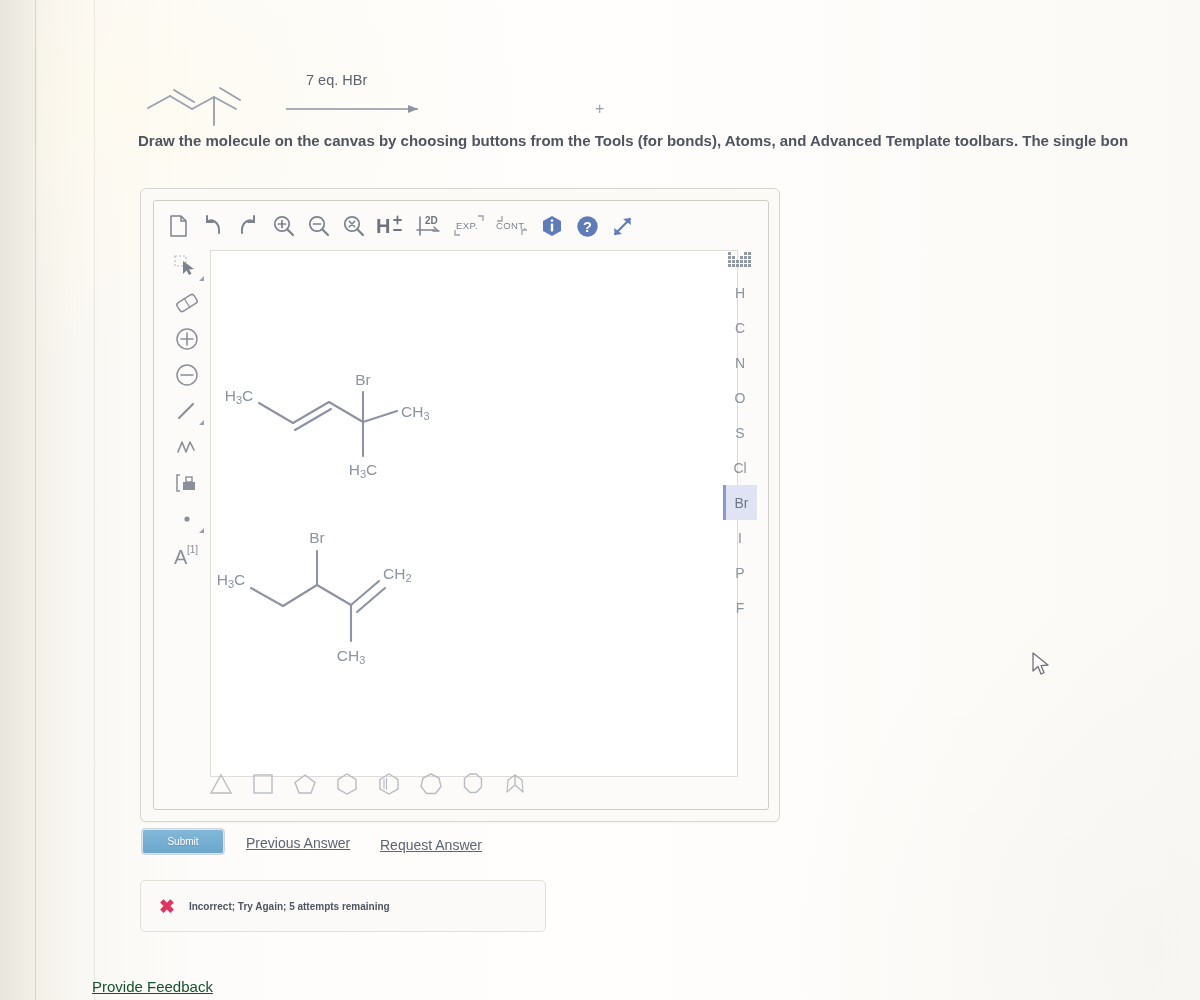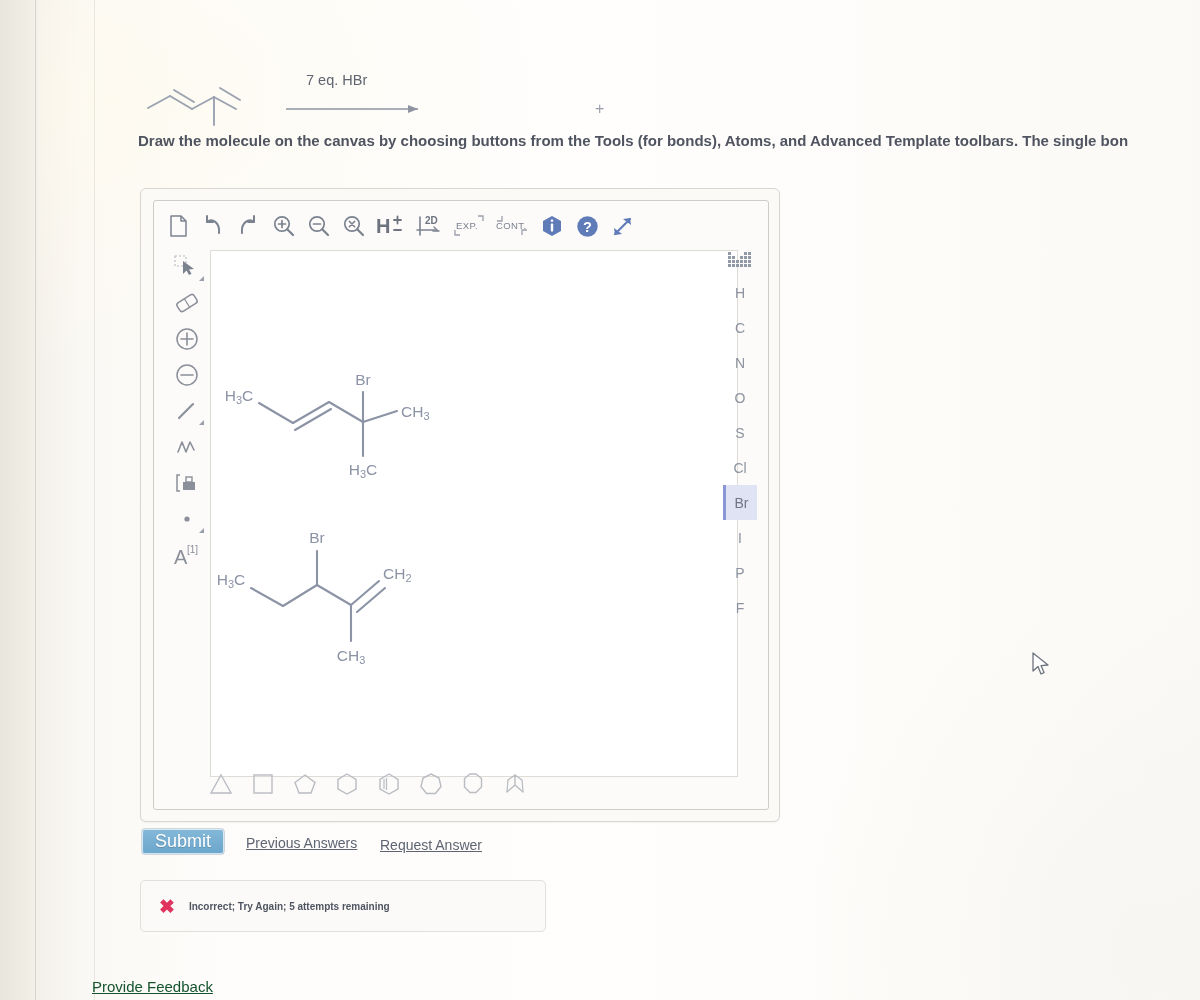--- a/index.html
+++ b/index.html
@@ -156,21 +156,21 @@
   }
   .tpl-btn { width: 30px; height: 30px; display:flex; align-items:center; justify-content:center; cursor:pointer; }
 
   
   .submit-btn {
     position: absolute; left: 141px; top: 828px;
     width: 84px; height: 27px;
     background: linear-gradient(#84b8d8, #6ba6cc);
     border: 1px solid #cfd6de;
     border-radius: 4px;
-    color: #ffffff; font-size: 18px;
+    color: #ffffff; font-size: 10px;
     display: flex; align-items: center; justify-content: center;
     cursor: pointer;
     box-shadow: 0 0 0 1px rgba(255,255,255,0.7) inset;
     text-shadow: 0 1px 1px rgba(0,0,0,0.18);
   }
   .link {
     position: absolute; font-size: 14px; color: #5d6472;
     text-decoration: underline; cursor: pointer; white-space: nowrap;
   }
   .link-prev { left: 246px; top: 835px; }
@@ -537,21 +537,21 @@
             <path d="M13 3 L13 13 M13 13 L5 20 M13 13 L21 20 M13 3 L6 8 M13 3 L20 8" fill="none" stroke="#b9bcc2" stroke-width="1.4" stroke-linecap="round"></path>
             <path d="M6 8 L5 20 M20 8 L21 20" fill="none" stroke="#b9bcc2" stroke-width="1.2"></path>
           </svg>
         </div>
       </div>
 
     </div>
   </div>
 
   <div class="submit-btn">Submit</div>
-  <div class="link link-prev">Previous Answers</div>
+  <div class="link link-prev">Previous Answer</div>
   <div class="link link-req">Request Answer</div>
 
   <div class="status-box">
     <span class="status-x">✖</span>
     <span class="status-txt">Incorrect; Try Again; 5 attempts remaining</span>
   </div>
 
   <div class="link link-feedback">Provide Feedback</div>
 
   <div class="mouse-cursor">

